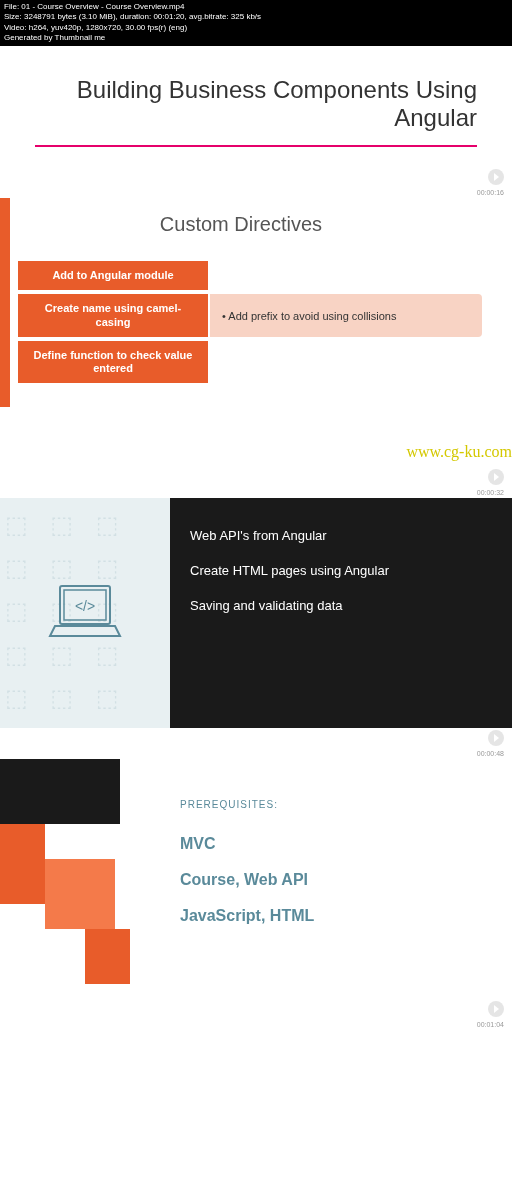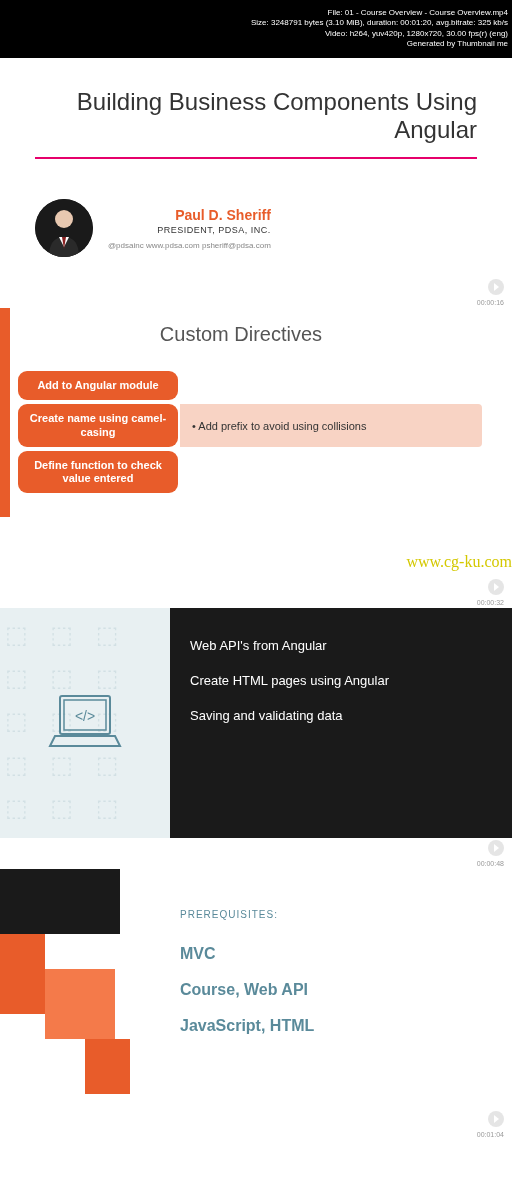--- a/index.html
+++ b/index.html
@@ -2,23 +2,22 @@
 <html><head>
   <meta charset="utf-8">
   <style>
     * { margin: 0; padding: 0; box-sizing: border-box; }
     body { width: 512px; font-family: Arial, sans-serif; background: #fff; }
     
     .metadata-bar {
       background: #000;
       color: #fff;
       font-size: 8px;
-      padding: 8px 4px;
+      padding: 2px 4px;
       line-height: 1.3;
-      text-align: right;
     }
     .metadata-bar div { white-space: nowrap; }
     
     .slide1 {
       background: #fff;
       padding: 30px 35px 20px 35px;
       position: relative;
       text-align: right;
     }
     .slide1 h1 {
@@ -117,22 +116,22 @@
     .directive-row {
       display: flex;
       margin-bottom: 4px;
     }
     .directive-left {
       background: #e85c2a;
       color: #fff;
       font-size: 11px;
       font-weight: bold;
       padding: 8px 10px;
-      border-radius: 9px;
-      width: 160px;
+      border-radius: 0;
+      width: 190px;
       text-align: center;
       display: flex;
       align-items: center;
       justify-content: center;
       line-height: 1.2;
     }
     .directive-right {
       background: #f8d3c4;
       color: #333;
       font-size: 11px;
@@ -253,36 +252,20 @@
 <div class="metadata-bar">
   <div>File: 01 - Course Overview - Course Overview.mp4</div>
   <div>Size: 3248791 bytes (3.10 MiB), duration: 00:01:20, avg.bitrate: 325 kb/s</div>
   <div>Video: h264, yuv420p, 1280x720, 30.00 fps(r) (eng)</div>
   <div>Generated by Thumbnail me</div>
 </div>
 
 <div class="slide1">
   <h1>Building Business Components Using Angular</h1>
   <div class="divider"></div>
-  <div class="author-row">
-    <div class="avatar">
-      <svg viewBox="0 0 58 58">
-        <circle cx="29" cy="29" r="29" fill="#1a1a1a"></circle>
-        <circle cx="29" cy="20" r="9" fill="#e8c8b0"></circle>
-        <path d="M14 58 Q14 38 29 38 Q44 38 44 58 Z" fill="#2a2a2a"></path>
-        <path d="M24 38 L29 48 L34 38 Z" fill="#fff"></path>
-        <path d="M27 38 L29 50 L31 38 Z" fill="#8a2020"></path>
-      </svg>
-    </div>
-    <div class="author-info">
-      <div class="name">Paul D. Sheriff</div>
-      <div class="title">PRESIDENT, PDSA, INC.</div>
-      <div class="contact">@pdsainc   www.pdsa.com   psheriff@pdsa.com</div>
-    </div>
-  </div>
 </div>
 <div class="timestamp-row">
   <span class="play-icon"></span>
   <span class="timestamp">00:00:16</span>
 </div>
 
 <div class="slide2">
   <div class="orange-bar"></div>
   <h2>Custom Directives</h2>
   <div class="directive-grid">

